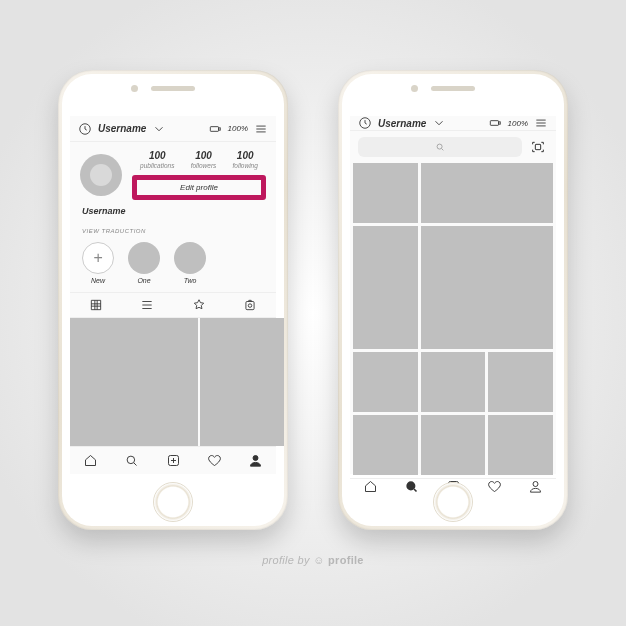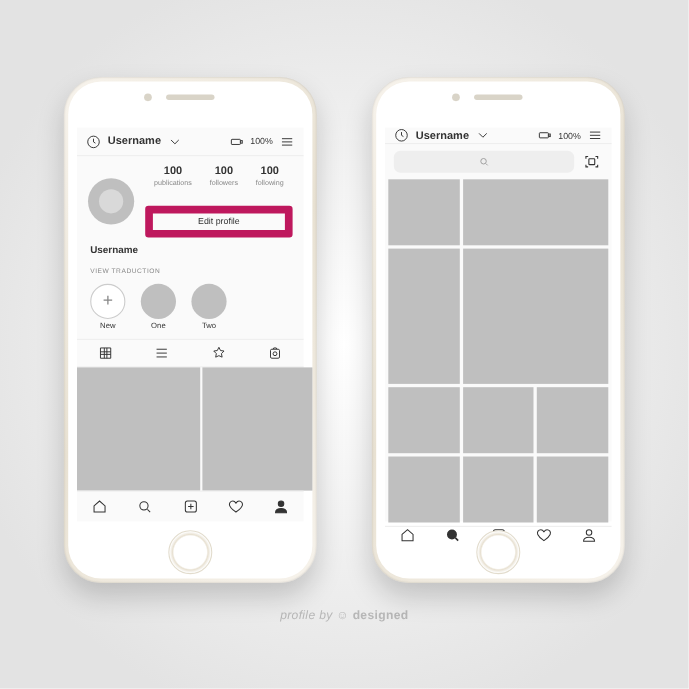--- a/index.html
+++ b/index.html
@@ -28,20 +28,21 @@
     box-shadow: 0 12px 24px rgba(0,0,0,.18), inset 0 0 2px rgba(0,0,0,.2);
     position: relative;
   }
   .phone-inner {
     width: 100%; height: 100%;
     background: #fff;
     border-radius: 30px;
     display: flex; flex-direction: column;
     overflow: hidden;
     position: relative;
+    font-style: italic;
   }
   .speaker {
     position: absolute; top: 16px; left: 50%; transform: translateX(-50%);
     width: 44px; height: 5px; border-radius: 3px; background: #d9d4c8;
     z-index: 5;
   }
   .camera {
     position: absolute; top: 15px; left: calc(50% - 42px);
     width: 7px; height: 7px; border-radius: 50%; background: #d9d4c8;
     z-index: 5;
@@ -66,26 +67,26 @@
   .hdr .title { font-weight:600; font-size:10px; }
   .hdr .spacer { flex:1; }
   .ico { width:14px; height:14px; display:inline-flex; align-items:center; justify-content:center; }
   .ico svg { width:100%; height:100%; stroke:#333; fill:none; stroke-width:1.5; }
   .pct { font-size:8px; }
 
   
   .prow { display:flex; padding:8px 10px 4px 10px; gap:10px; align-items:center;}
   .avatar { width:42px;height:42px;border-radius:50%; background:#bfbfbf; position:relative; }
   .avatar::after{content:"";position:absolute;inset:10px;border-radius:50%;background:#d9d9d9;}
-  .stats { flex:1; display:flex; flex-direction:column; gap:16px;}
+  .stats { flex:1; display:flex; flex-direction:column; gap:4px;}
   .statnums { display:flex; justify-content:space-around; text-align:center;}
   .statnums div { line-height:1.1; }
   .statnums b { font-size:10px; display:block;}
   .statnums span { font-size:6.5px; color:#888;}
-  .editbtn { border:7px solid #be185d; border-radius:3px; text-align:center; font-size:8px; padding:3px 0;}
+  .editbtn { border:5px solid #be185d; border-radius:3px; text-align:center; font-size:8px; padding:3px 0;}
 
   .bio { padding: 2px 12px 6px 12px; }
   .bio b { font-size:9px; }
   .viewtr { font-size:6px; letter-spacing:.5px; color:#888; padding:6px 12px 4px 12px;}
 
   
   .hl { display:flex; gap:14px; padding:4px 12px 8px 12px; }
   .hlitem { display:flex; flex-direction:column; align-items:center; gap:3px;}
   .hlcirc { width:32px;height:32px;border-radius:50%;background:#bfbfbf;display:flex;align-items:center;justify-content:center;}
   .hlcirc.new { background:#fff;border:1px solid #ccc; color:#888; font-size:16px;}
@@ -351,14 +352,14 @@
         </div>
 
       </div>
     </div>
     <div class="home"></div>
   </div>
 
 </div>
 
 <div class="credit">
-  <span>profile by </span>☺ <b>designed</b>
+  <span>profile by </span>☺ <b>profile</b>
 </div>
 
 </body></html>

